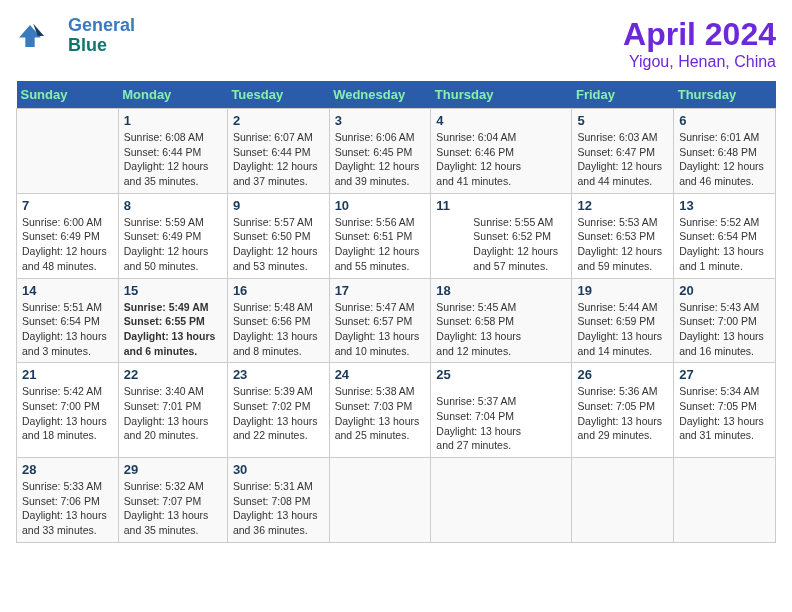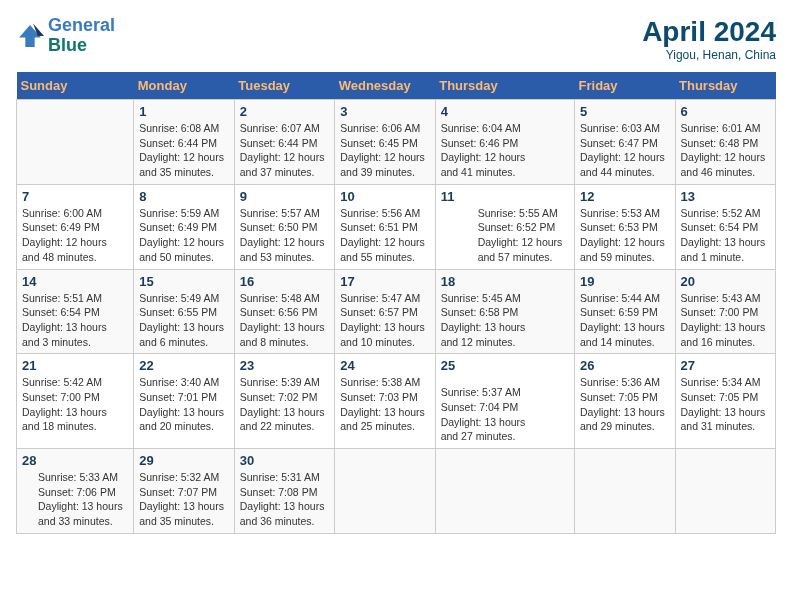--- a/index.html
+++ b/index.html
@@ -22,45 +22,46 @@
       gap: 4px;
     }
     .logo-text {
       font-size: 18px;
       font-weight: bold;
       color: #1a3a5c;
       line-height: 1.1;
     }
     .logo-text span {
       color: #3a7abf;
+      margin-left: 20px;
     }
     .logo-icon {
       width: 28px;
       height: 28px;
     }
     .title-block {
       text-align: right;
     }
     .main-title {
-      font-size: 28px;
+      font-size: 32px;
       font-weight: bold;
-      color: #0c4a6e;
+      color: #6d28d9;
     }
     .subtitle {
-      font-size: 12px;
-      color: #0c4a6e;
+      font-size: 16px;
+      color: #6d28d9;
     }
     table {
       width: 100%;
       border-collapse: collapse;
       font-size: 11px;
     }
     thead tr th {
       background: #2a5caa;
-      color: #fdba74;
+      color: #86efac;
       padding: 6px 4px;
       text-align: left;
       font-size: 13px;
       font-weight: bold;
     }
     tbody tr td {
       border: 1px solid #ccc;
       padding: 4px 5px;
       vertical-align: top;
       min-height: 80px;
@@ -218,21 +219,21 @@
       <tr>
         <td>
           <div class="day-num">14</div>
           <div class="day-info" style="white-space: pre-line;">Sunrise: 5:51 AM
 Sunset: 6:54 PM
 Daylight: 13 hours
 and 3 minutes.</div>
         </td>
         <td>
           <div class="day-num">15</div>
-          <div class="day-info" style="white-space: pre-line;">Sunrise: 5:49 AM
+          <div class="day-info" style="white-space: pre-line; font-weight: bold;">Sunrise: 5:49 AM
 Sunset: 6:55 PM
 Daylight: 13 hours
 and 6 minutes.</div>
         </td>
         <td>
           <div class="day-num">16</div>
           <div class="day-info" style="white-space: pre-line;">Sunrise: 5:48 AM
 Sunset: 6:56 PM
 Daylight: 13 hours
 and 8 minutes.</div>
@@ -313,21 +314,21 @@
           <div class="day-num">27</div>
           <div class="day-info" style="white-space: pre-line;">Sunrise: 5:34 AM
 Sunset: 7:05 PM
 Daylight: 13 hours
 and 31 minutes.</div>
         </td>
       </tr>
       <tr>
         <td>
           <div class="day-num">28</div>
-          <div class="day-info" style="white-space: pre-line; margin-left: 16px;">Sunrise: 5:33 AM
+          <div class="day-info" style="white-space: pre-line;">Sunrise: 5:33 AM
 Sunset: 7:06 PM
 Daylight: 13 hours
 and 33 minutes.</div>
         </td>
         <td>
           <div class="day-num">29</div>
           <div class="day-info" style="white-space: pre-line;">Sunrise: 5:32 AM
 Sunset: 7:07 PM
 Daylight: 13 hours
 and 35 minutes.</div>

